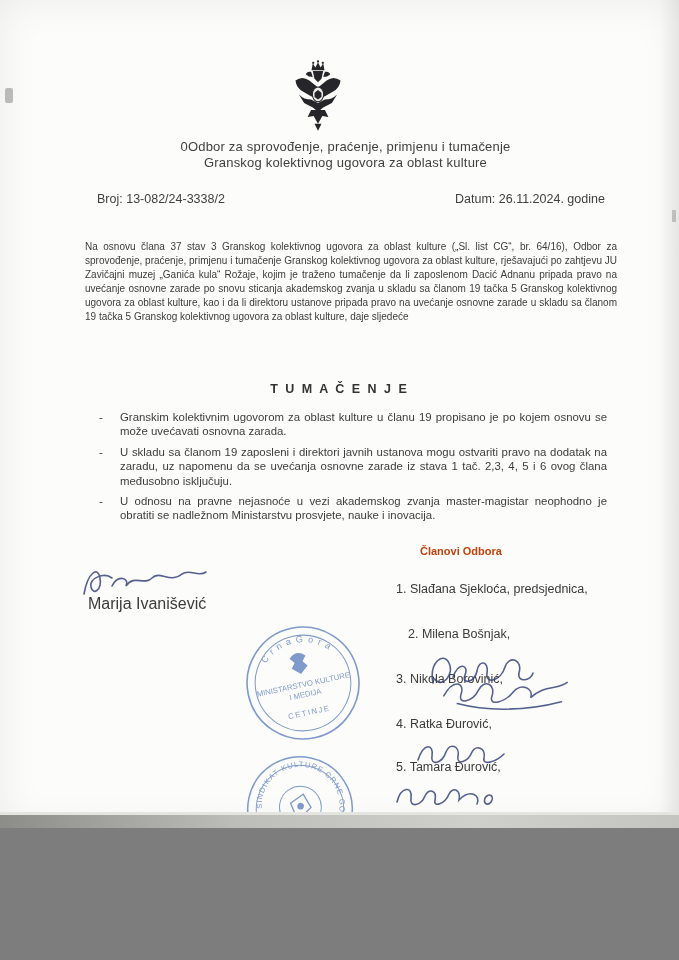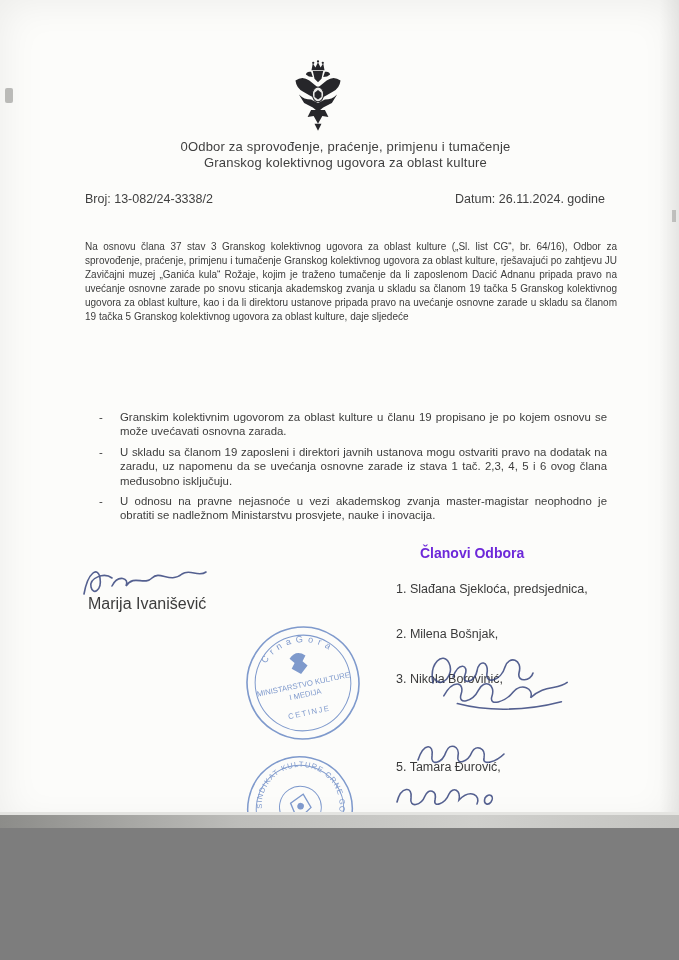--- a/index.html
+++ b/index.html
@@ -19,21 +19,21 @@
     font-size:10px; line-height:14px; text-align:justify; color:#3c3c3c;
   }
   .heading { top:382px; font-weight:bold; font-size:12.5px; color:#333; letter-spacing:2px; }
   .bullets { left:99px; top:410px; width:508px; font-size:11.4px; line-height:14.4px; color:#3c3c3c; }
   .bullet-row { display:flex; margin-bottom:6px; }
   .bullet-dash { width:21px; flex:0 0 21px; }
   .bullet-text { flex:1; text-align:justify; }
   .bold { font-weight:bold; }
   .signer-block { left:85px; top:540px; font-size:12px; line-height:15px; color:#333; }
   .signer-name { left:88px; top:595px; font-size:16px; color:#3c3c3c; }
-  .committee-title { left:420px; top:545px; font-size:14px; color:#6d28d9; }
+  .committee-title { left:420px; top:545px; font-size:11px; color:#c2410c; }
   .member { left:396px; width:250px; font-size:12.5px; color:#3a3a3a; }
   .sig path { fill:none; stroke:#36447c; stroke-width:1.6; stroke-linecap:round; opacity:.85; }
   .stamp { opacity:.78; }
   .stamp text { font-family:"Liberation Sans", sans-serif; fill:#5d7fc0; }
   .stamp .ring { fill:none; stroke:#5d7fc0; }
   .artifact { background:#9a9a97; }
   .bottom-band {
     left:0; right:0; bottom:0; height:13px;
     background:linear-gradient(to right,#8c8c89,#bdbdba 35%,#cfcfcc 70%,#c4c4c1);
   }
@@ -62,25 +62,26 @@
         <path d="M26 74 h8 l-4 8 z"></path>
       </g>
       <ellipse cx="30" cy="40" rx="6.5" ry="8.5" fill="#ececea" stroke="#26262a" stroke-width="1.2"></ellipse>
       <path d="M26 38 l4 -3 l4 3 v5 l-4 3 l-4 -3 z" fill="#26262a"></path>
     </svg>
   </div>
 
   <div class="abs center title-line" style="top:139px; left:6px;">0Odbor za sprovođenje, praćenje, primjenu i tumačenje</div>
   <div class="abs center title-line" style="top:155px; left:6px;">Granskog kolektivnog ugovora za oblast kulture</div>
 
-  <div class="abs meta-line" style="left:85px; top:192px;">Broj: 13-082/24-3338/2</div>
+  <div class="abs meta-line" style="left:97px; top:192px;">Broj: 13-082/24-3338/2</div>
   <div class="abs meta-line" style="left:455px; top:192px;">Datum: 26.11.2024. godine</div>
 
   <div class="abs intro">Na osnovu člana 37 stav 3 Granskog kolektivnog ugovora za oblast kulture („Sl. list CG“, br. 64/16), Odbor za sprovođenje, praćenje, primjenu i tumačenje Granskog kolektivnog ugovora za oblast kulture, rješavajući po zahtjevu JU Zavičajni muzej „Ganića kula“ Rožaje, kojim je traženo tumačenje da li zaposlenom Dacić Adnanu pripada pravo na uvećanje osnovne zarade po snovu sticanja akademskog zvanja u skladu sa članom 19 tačka 5 Granskog kolektivnog ugovora za oblast kulture, kao i da li direktoru ustanove pripada pravo na uvećanje osnovne zarade u skladu sa članom 19 tačka 5 Granskog kolektivnog ugovora za oblast kulture, daje sljedeće</div>
 
+  <div class="abs center heading">T U M A Č E N J E</div>
 
   <div class="abs bullets">
     <div class="bullet-row">
       <span class="bullet-dash">-</span>
       <span class="bullet-text">Granskim kolektivnim ugovorom za oblast kulture u članu 19 propisano je po kojem osnovu se može uvećavati osnovna zarada.</span>
     </div>
     <div class="bullet-row">
       <span class="bullet-dash">-</span>
       <span class="bullet-text">U skladu sa članom 19 zaposleni i direktori javnih ustanova mogu ostvariti pravo na dodatak na zaradu, uz napomenu da se uvećanja osnovne zarade iz stava 1 tač. 2,3, 4, 5 i 6 ovog člana međusobno isključuju.</span>
     </div>
@@ -90,22 +91,23 @@
     </div>
   </div>
 
   <svg class="abs sig" style="left:78px; top:556px;" width="135" height="50" viewBox="0 0 135 50">
     <path d="M6 38 C10 16 20 10 22 22 C24 34 15 40 13 31 C11 22 26 16 34 22 M34 30 C40 18 52 22 48 30 C56 18 66 30 74 22 C82 14 92 28 104 18 C112 12 120 22 128 16"></path>
   </svg>
   <div class="abs signer-name">Marija Ivanišević</div>
 
   <div class="abs committee-title bold">Članovi Odbora</div>
   <div class="abs member" style="top:582px;">1. Slađana Sjekloća, predsjednica,</div>
-  <div class="abs member" style="top:627px;">2. Milena Bošnjak,</div>
+  <div class="abs member" style="top:627px;margin-left:12px;">2. Milena Bošnjak,</div>
   <div class="abs member" style="top:672px;">3. Nikola Borovinić,</div>
+  <div class="abs member" style="top:717px;">4. Ratka Đurović,</div>
   <div class="abs member" style="top:760px;">5. Tamara Đurović,</div>
 
   <svg class="abs sig" style="left:425px; top:643px;" width="115" height="52" viewBox="0 0 115 52">
     <path d="M8 40 C4 20 18 8 24 20 C30 32 16 46 10 36 M28 34 C34 18 44 22 40 32 C36 42 50 40 52 28 C54 16 64 18 62 30 C60 42 76 38 80 24 C84 12 98 16 94 30 C92 40 106 38 108 30"></path>
   </svg>
   <svg class="abs sig" style="left:438px; top:668px;" width="135" height="50" viewBox="0 0 140 50">
     <path d="M6 28 C16 10 28 14 24 26 C20 38 36 34 42 22 C48 10 60 16 56 28 C52 40 70 34 78 24 C86 14 100 20 96 30 C110 16 124 22 134 14 M20 36 C50 44 90 44 128 34"></path>
   </svg>
   <svg class="abs sig" style="left:412px; top:732px;" width="100" height="40" viewBox="0 0 100 40">
     <path d="M6 28 C12 10 22 12 20 24 C18 34 30 32 34 20 C38 10 48 14 46 24 C44 34 56 30 60 20 C64 12 74 16 72 26 C70 34 84 30 92 22"></path>

